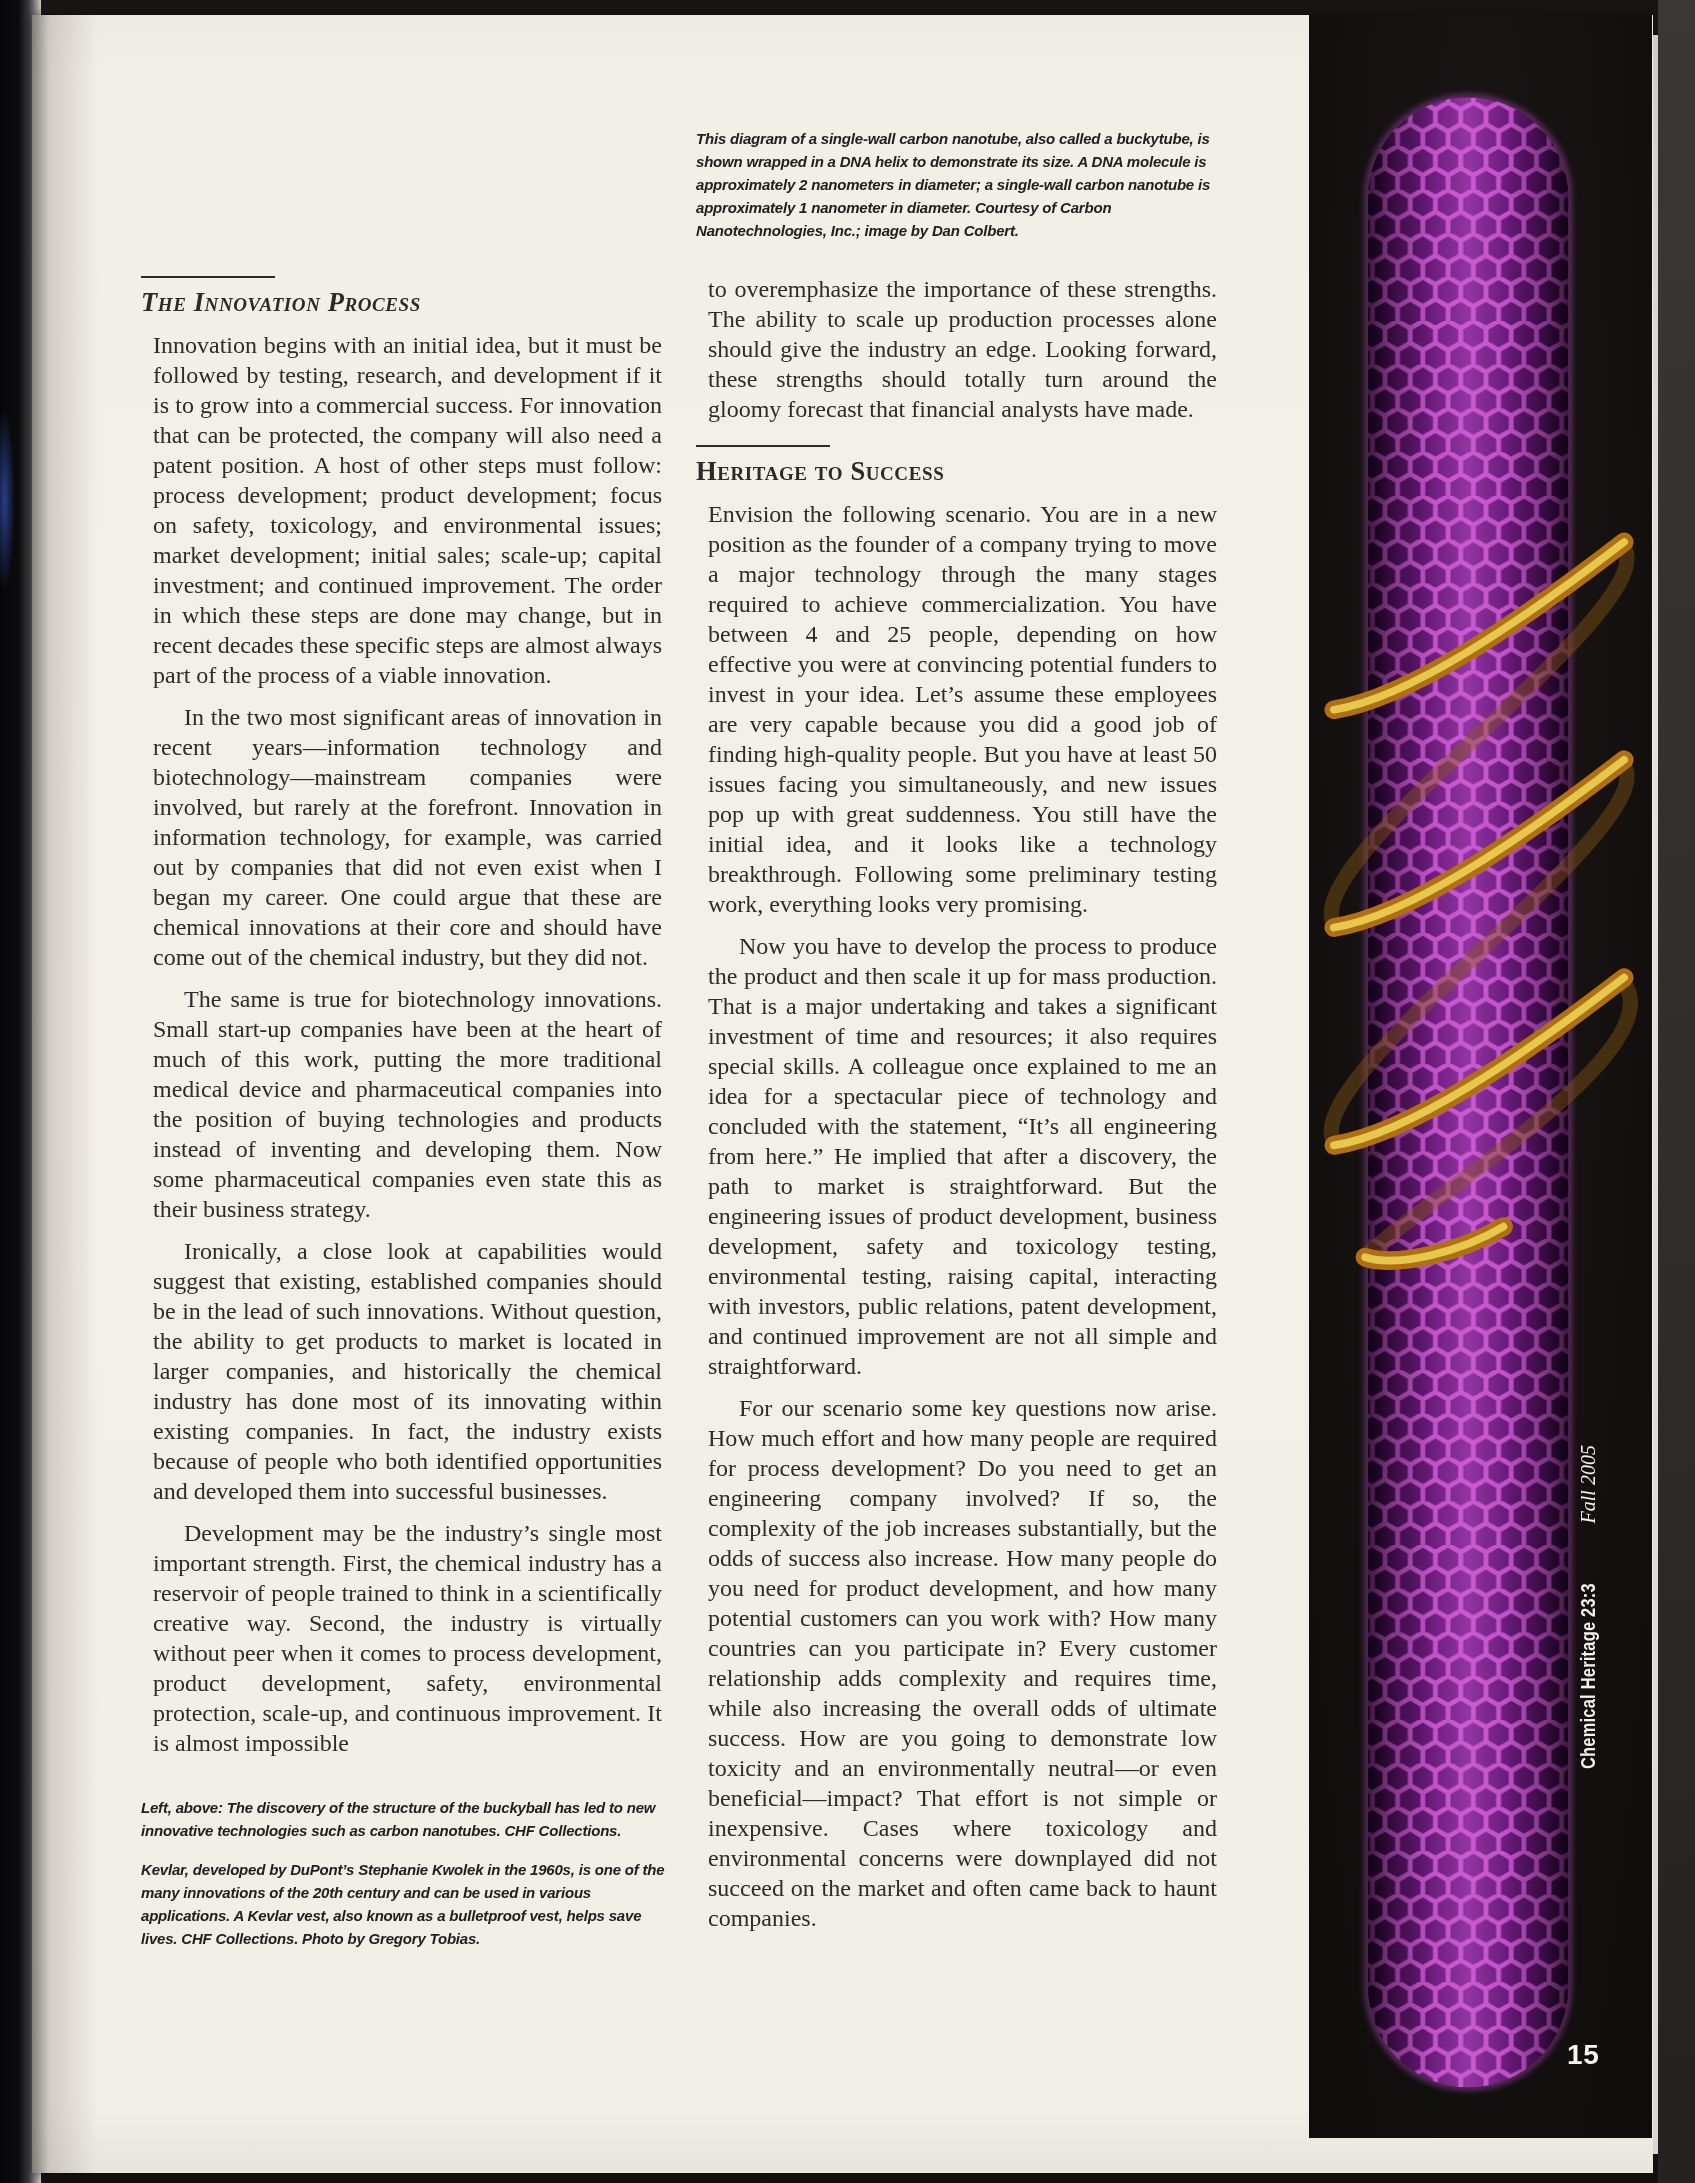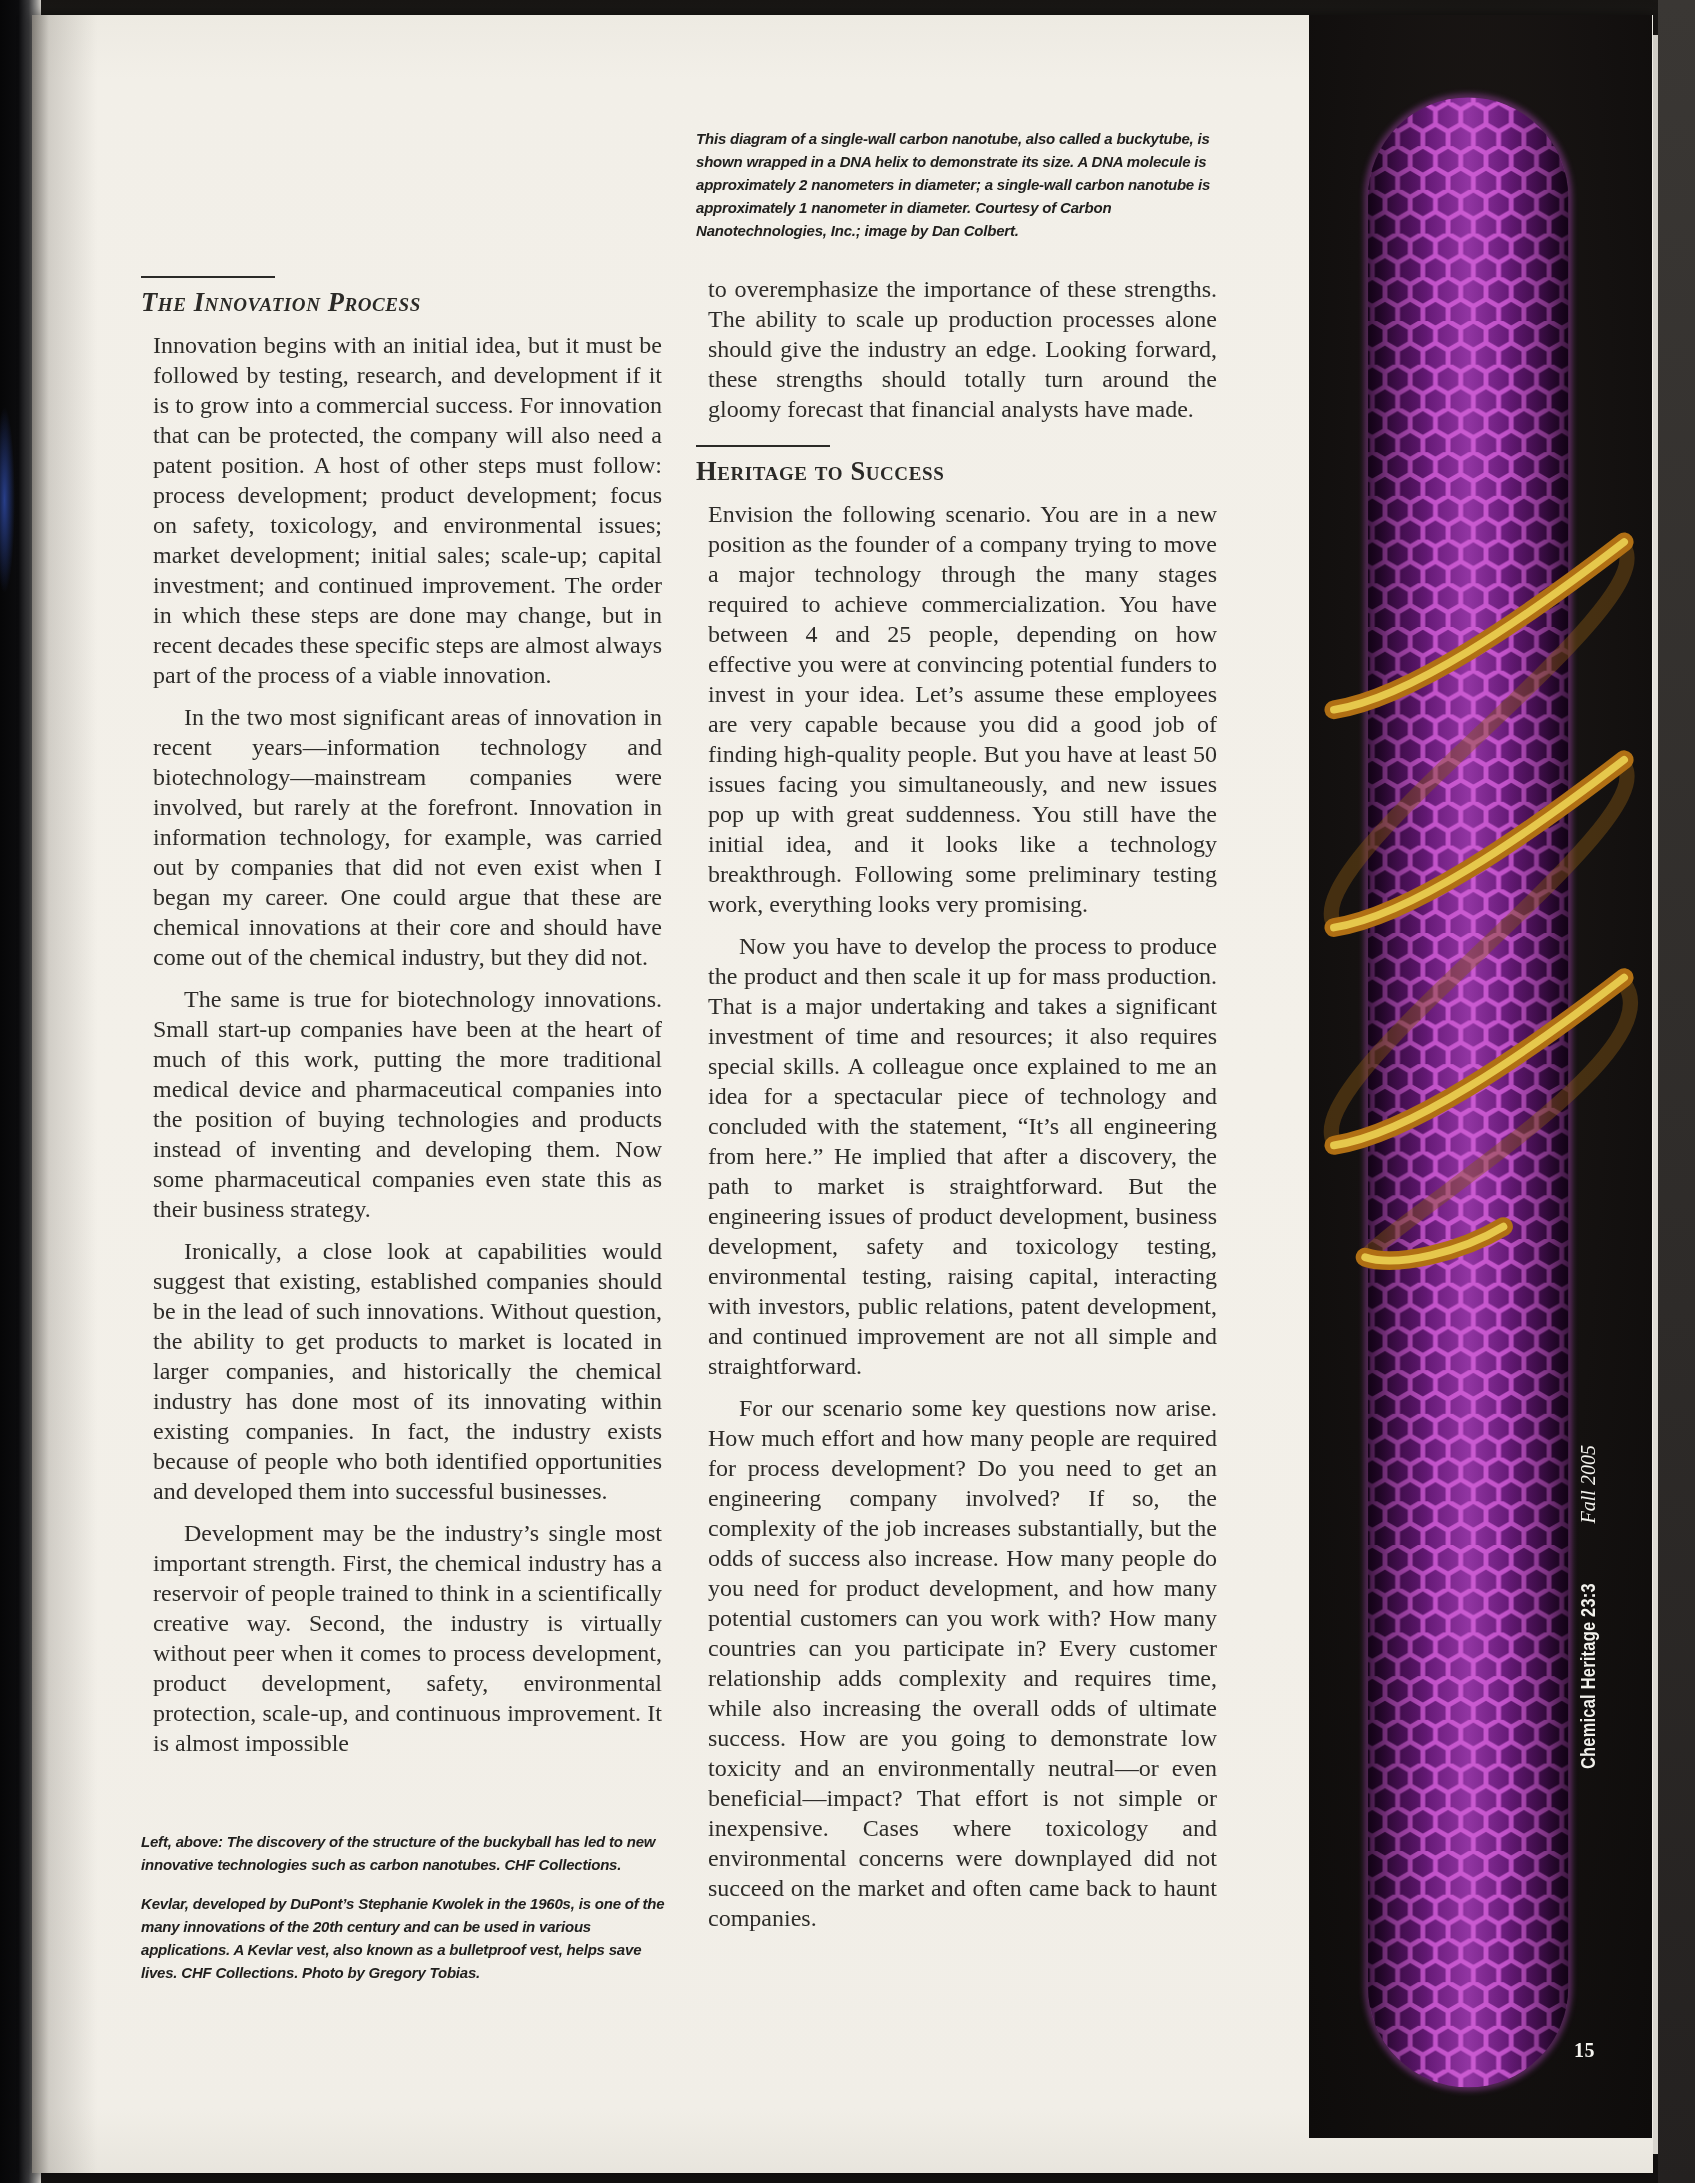--- a/index.html
+++ b/index.html
@@ -42,37 +42,37 @@
     font-size:26.5px; font-weight:600; font-variant:small-caps; letter-spacing:0.6px; color:#2b2a27;
   }
   .body-text { text-align:justify; }
   .body-text p { margin:12px; font-size:24px; line-height:30px; text-indent:31px; }
   .body-text p:first-child { text-indent:0; }
 
   .caption-block { font-family:"Liberation Sans", sans-serif; font-weight:bold; font-style:italic; color:#21201e; }
   .caption-block p { margin:0 0 15.3px 0; font-size:15px; line-height:23px; text-indent:0; letter-spacing:-0.2px; }
   .caption-block p:last-child { margin-bottom:0; }
   .top-caption { margin-bottom:32px; width:518px; }
-  .bottom-captions { margin-top:72px; width:524px; }
+  .bottom-captions { margin-top:38px; width:524px; }
   .continuation { margin-bottom:20px; }
   .heading-block { margin:21px 0 8.2px 0; }
 
   
   .art-panel {
     position:absolute; left:1277px; top:0; width:343px; height:2123px; overflow:hidden;
     background:radial-gradient(ellipse at 50% 30%, #1b1715 0%, #141110 55%, #0e0c0b 100%);
   }
   .art-panel svg { position:absolute; left:0; top:0; }
   .spine {
     position:absolute; left:268px; top:1754px; transform:rotate(-90deg); transform-origin:0 0;
     white-space:nowrap; color:#f2f1ec;
   }
   .spine-title { display:inline-block; font-family:"Liberation Sans", sans-serif; font-weight:bold; font-size:20px; transform:scaleX(.82); transform-origin:left center; letter-spacing:0.3px; }
   .spine-issue { display:inline-block; font-family:"Liberation Serif", serif; font-style:italic; font-size:20px; margin-left:16.5px; }
-  .page-number { position:absolute; left:265px; top:2024px; font-family:Liberation Serif, serif; font-weight:bold; font-size:20px; color:#f5f4ef; letter-spacing:0.6px; }
+  .page-number { position:absolute; left:258px; top:2024px; font-family:Liberation Sans, sans-serif; font-weight:bold; font-size:28px; color:#f5f4ef; letter-spacing:0.6px; }
 </style>
 </head>
 <body>
 
 <div class="left-binding">
   <div class="binding-glint"></div>
 </div>
 
 <div class="sheet">
   <div class="binding-shadow"></div>

